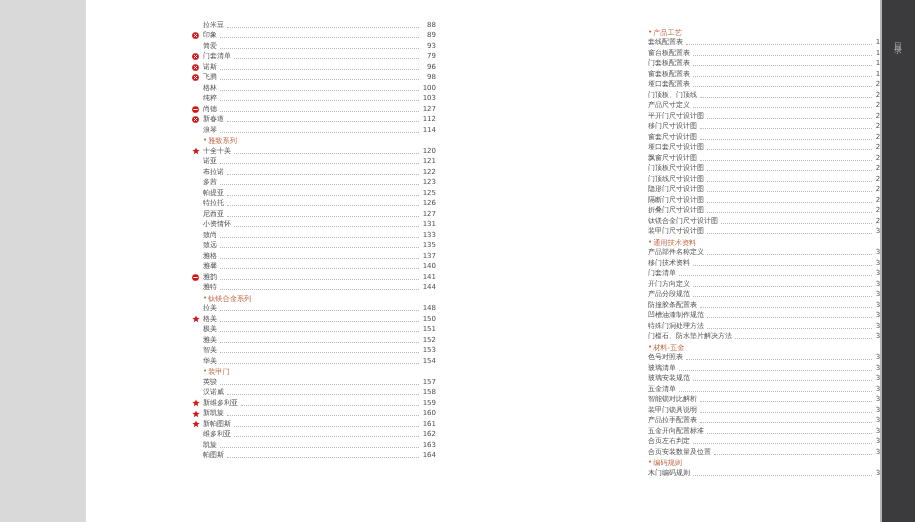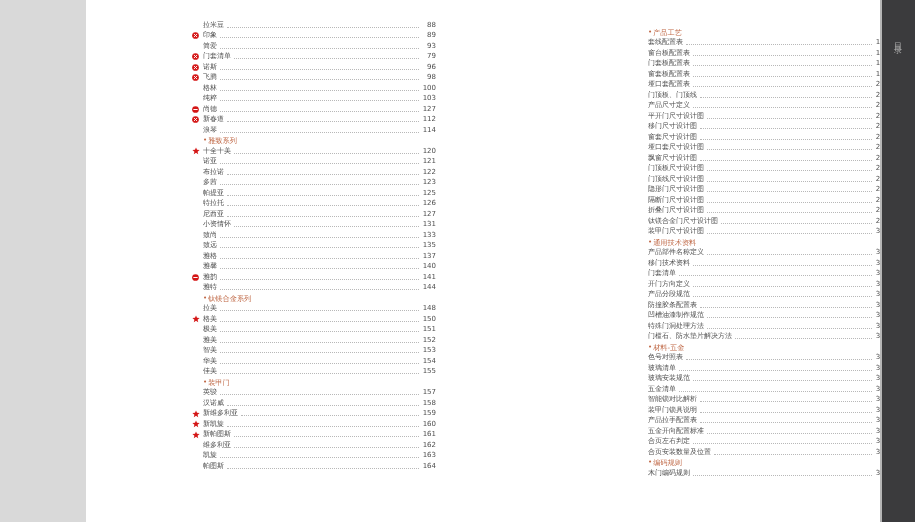--- a/index.html
+++ b/index.html
@@ -293,26 +293,20 @@
         <span class="label">智美</span>
         <span class="leader"></span>
         <span class="page">153</span>
       </div>
       <div class="row">
         <span class="icon-slot"></span>
         <span class="label">华美</span>
         <span class="leader"></span>
         <span class="page">154</span>
       </div>
-      <div class="row">
-        <span class="icon-slot"></span>
-        <span class="label">佳美</span>
-        <span class="leader"></span>
-        <span class="page">155</span>
-      </div>
       <div class="row header-row">
         <span class="icon-slot"></span>
         <span class="bullet">•</span>
         <span class="label">装甲门</span>
       </div>
       <div class="row">
         <span class="icon-slot"></span>
         <span class="label">英骏</span>
         <span class="leader"></span>
         <span class="page">157</span>

